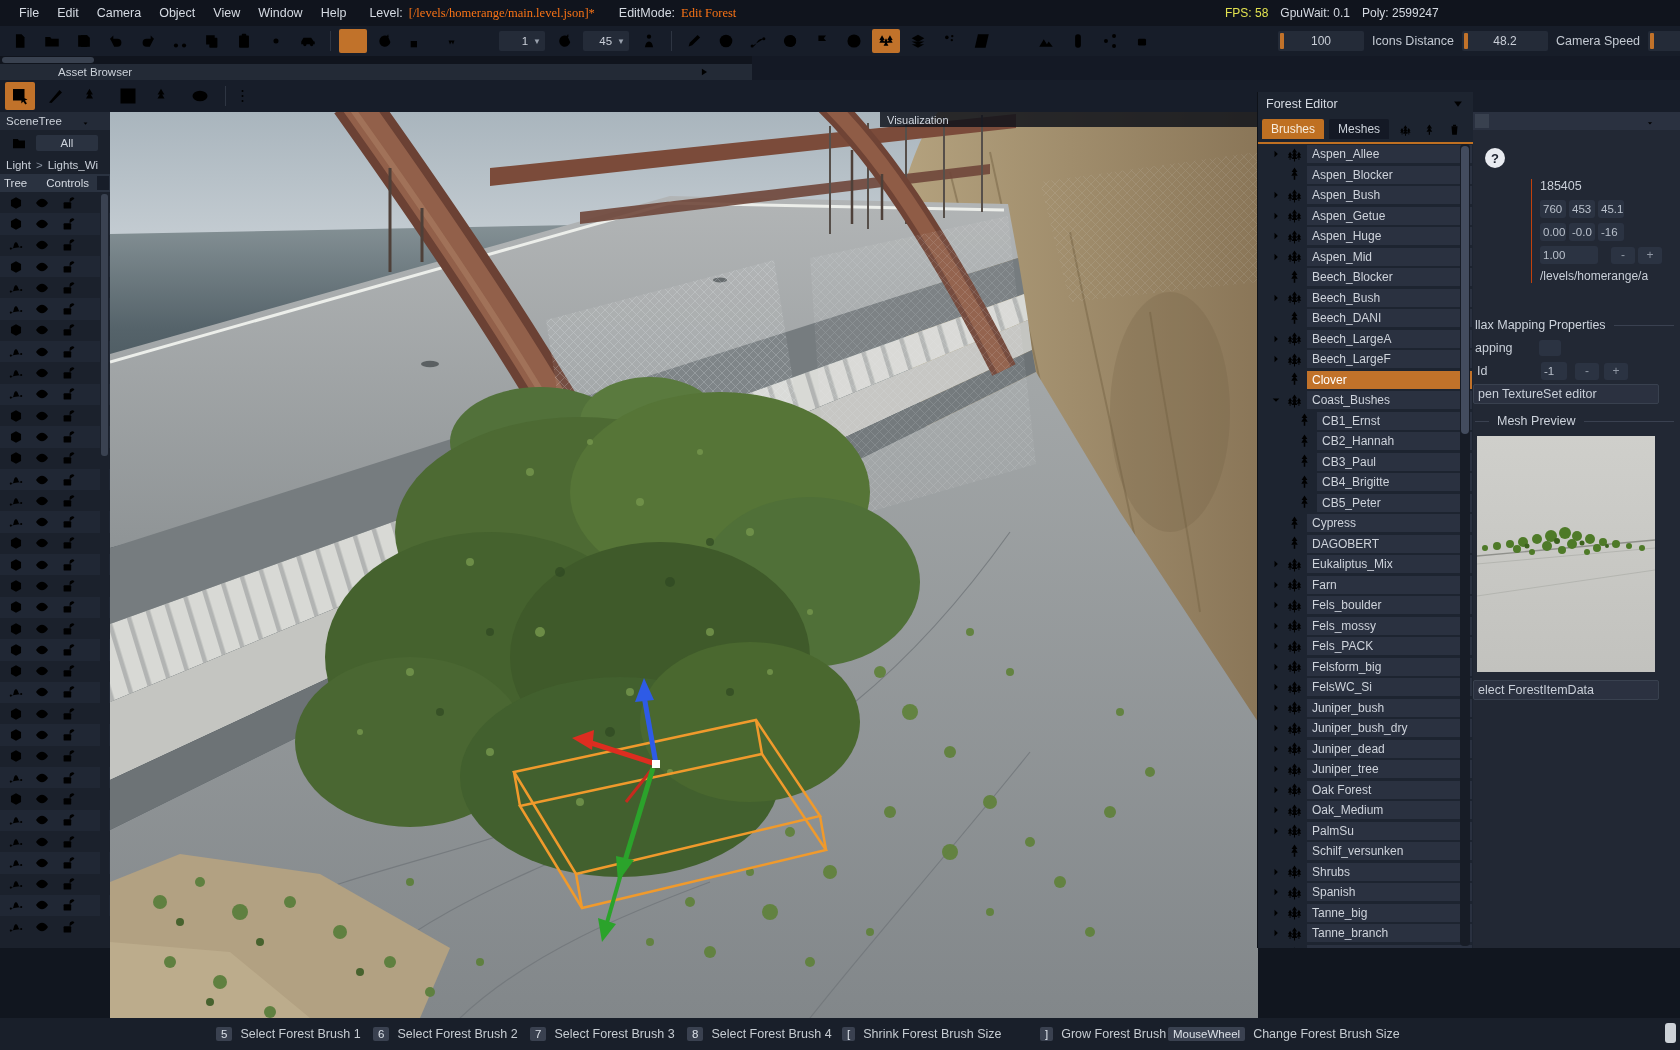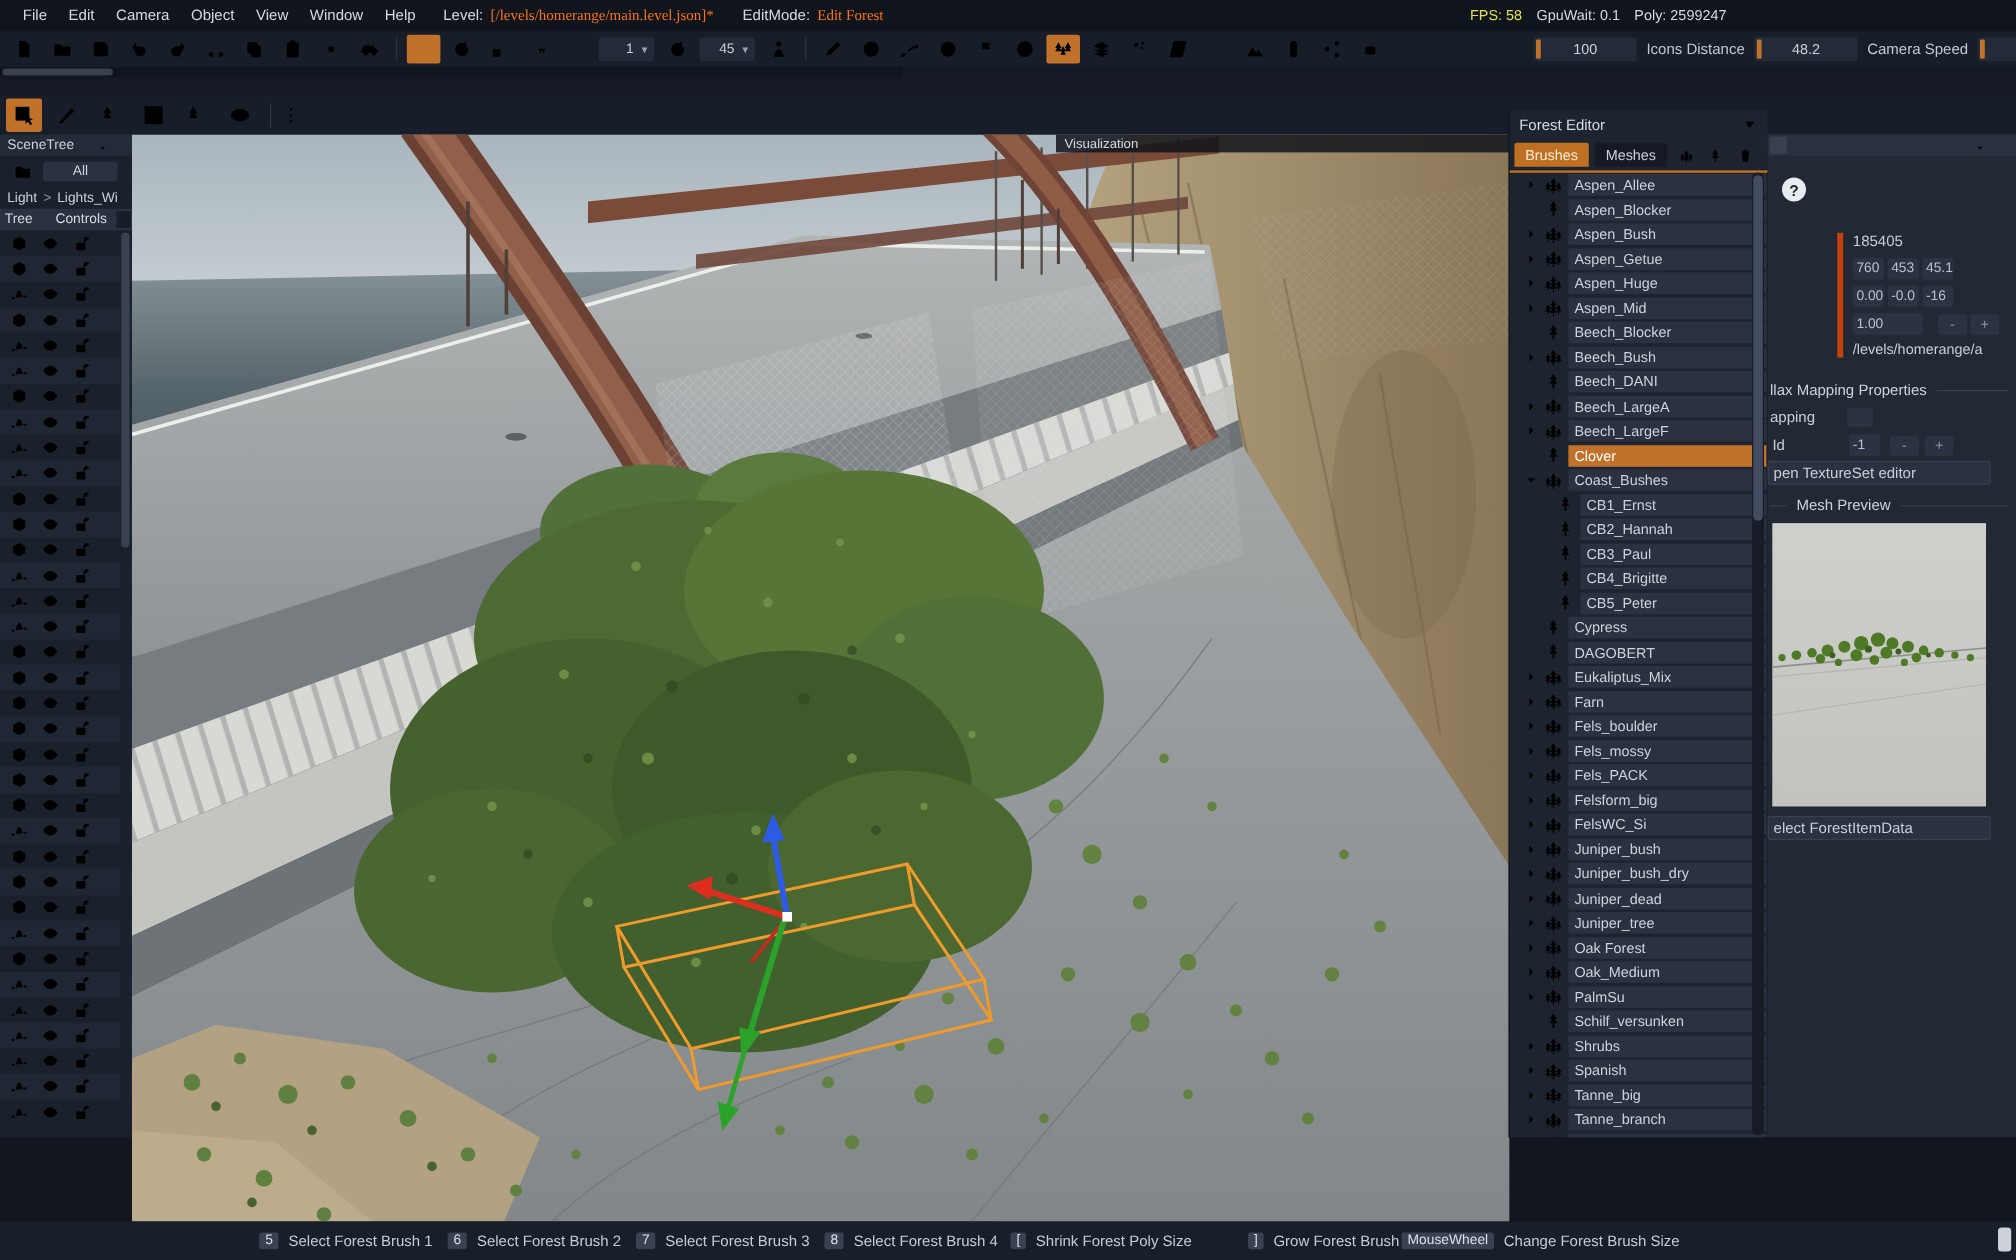--- a/index.html
+++ b/index.html
@@ -104,21 +104,21 @@
   .fe-scroll{position:absolute;right:3px;top:52px;bottom:2px;width:10px;background:#171c26;border-radius:4px;}
   .fe-thumb{position:absolute;left:1px;top:2px;width:8px;height:288px;background:#434c5e;border-radius:4px;}
   
   .insp{position:absolute;left:1473px;top:112px;width:207px;height:836px;background:#222834;font-size:12.5px;}
   .in-head{height:18px;background:#2a3140;display:flex;align-items:center;}
   .in-head .sq{width:14px;height:14px;background:#39414f;margin-left:2px;}
   .in-head .ics{margin-left:auto;display:flex;gap:6px;padding-right:6px;color:#c6ccd6;}
   .in-head .ic{width:12px;height:12px;}
   .in-help{position:absolute;left:12px;top:36px;width:20px;height:20px;border-radius:50%;background:#e8ebf0;
            color:#1c222e;font-weight:bold;font-size:13px;display:flex;align-items:center;justify-content:center;border:none;padding:0;}
-  .in-group{position:absolute;left:58px;top:82px;right:6px;border-left:5px solid #c2410c;padding-left:8px;}
+  .in-group{position:absolute;left:58px;top:67px;right:6px;border-left:1px solid #c2410c;padding-left:8px;}
   .in-id{color:#c9cfd8;margin-bottom:7px;}
   .in-row{display:flex;gap:3px;margin-bottom:5px;align-items:center;}
   .in-field{width:26px;height:18px;background:#2b3342;border-radius:3px;font-size:11.5px;color:#b9c0cb;
             line-height:18px;padding:0 3px;overflow:hidden;white-space:nowrap;box-sizing:border-box;}
   .in-field.wide{width:58px;}
   .in-btn{width:24px;height:17px;background:#2b3342;border:none;border-radius:3px;color:#8f97a4;
           font-size:12px;line-height:16px;text-align:center;padding:0;}
   .in-path{color:#c9cfd8;font-size:12px;margin-top:4px;white-space:nowrap;overflow:hidden;}
   .in-sec{position:absolute;left:2px;right:6px;display:flex;align-items:center;color:#cdd3dc;white-space:nowrap;}
   .in-sec .ln{flex:1;height:1px;background:#3a4150;margin-left:8px;min-width:10px;}
@@ -601,20 +601,31 @@
       <div class="tb-slider">
         
       </div>
 
     </div>
   </div>
 
   <div class="hstrip">
       <span class="pill"></span>
     </div>
+  <div class="ab-bar">
+    <span class="ab-title">Asset Browser</span>
+    <span class="ab-icons">
+      <svg class="ic">
+          <use href="#i-play"></use>
+        </svg>
+      <svg class="ic">
+          <use href="#i-close"></use>
+        </svg>
+    </span>
+  </div>
 
   <div class="tools-bar">
     <div id="tl-buttons" style="display:flex;align-items:center">
         <button class="tl-btn active">
           <svg class="ic" viewBox="0 0 20 20">
             <use href="#i-select-area"></use>
           </svg>
         </button>
         <button class="tl-btn">
           <svg class="ic" viewBox="0 0 20 20">
@@ -2105,21 +2116,21 @@
       <div class="bb-group" style="left: 530px;">
         <span class="bb-key">7</span>
         <span class="bb-label">Select Forest Brush 3</span>
       </div>
       <div class="bb-group" style="left: 687px;">
         <span class="bb-key">8</span>
         <span class="bb-label">Select Forest Brush 4</span>
       </div>
       <div class="bb-group" style="left: 842px;">
         <span class="bb-key">[</span>
-        <span class="bb-label">Shrink Forest Poly Size</span>
+        <span class="bb-label">Shrink Forest Brush Size</span>
       </div>
       <div class="bb-group" style="left: 1040px;">
         <span class="bb-key">]</span>
         <span class="bb-label">Grow Forest Brush Size</span>
       </div>
       <div class="bb-group" style="left: 1168px;">
         <span class="bb-key">MouseWheel</span>
         <span class="bb-label">Change Forest Brush Size</span>
       </div>
     </div>

